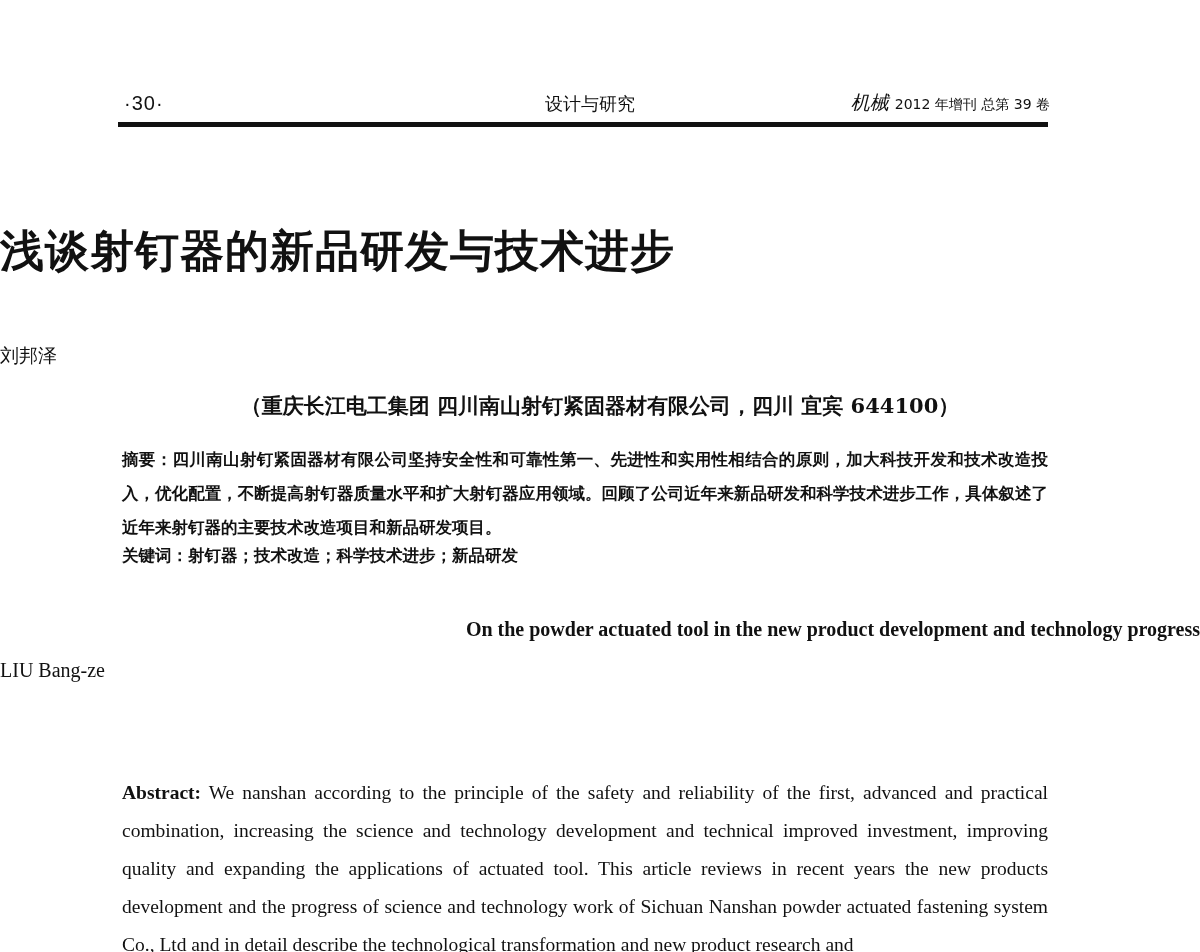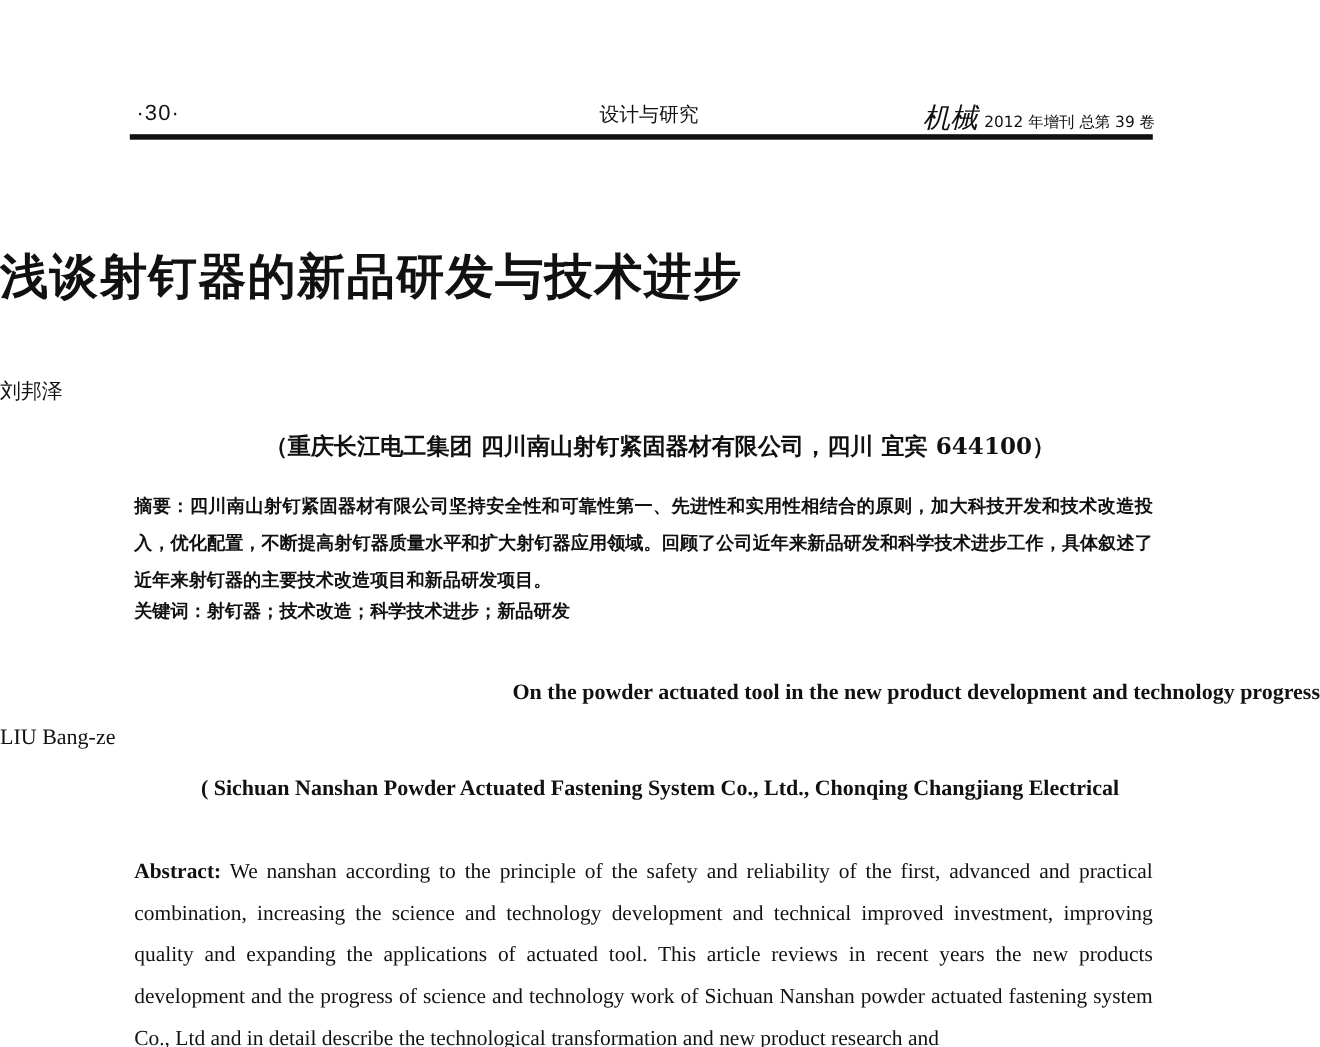--- a/index.html
+++ b/index.html
@@ -1,21 +1,21 @@
 <!DOCTYPE html>
 <html><head>
 <meta charset="utf-8">
 <style>
   html, body { margin:0; padding:0; background:#ffffff; }
   body { width:1200px; height:952px; overflow:hidden; position:relative; color:#111; font-family:"Liberation Serif", serif; }
   .abs { position:absolute; }
   .hdr-left { left:124px; top:92px; font-family:"Liberation Sans", sans-serif; font-size:20px; letter-spacing:1px; }
   .hdr-center { left:0; width:1180px; top:92px; text-align:center; font-family:"DejaVu Sans", sans-serif; font-size:18px; }
   .hdr-right { right:150px; top:90px; font-family:"DejaVu Sans", sans-serif; font-size:14px; }
-  .hdr-right .j { font-style:italic; font-size:25px; margin-right:6px; }
+  .hdr-right .j { font-style:italic; font-size:19px; margin-right:6px; }
   .rule { left:118px; top:122px; width:930px; height:5px; background:#111; }
   .title { left:0; width:1200px; top:222px; text-align:left; font-family:"DejaVu Sans", sans-serif; font-size:44px; font-weight:bold; letter-spacing:1px; }
   .author-cn { left:0; width:1200px; top:343px; font-family:"DejaVu Sans", sans-serif; font-size:19px; }
   .affil-cn { left:0; width:1200px; top:392px; text-align:center; font-family:"DejaVu Serif", serif; font-size:21px; font-weight:bold; }
   .cn-abs { left:122px; width:926px; top:443px; font-family:"DejaVu Serif", serif; font-size:16.5px; line-height:34px; font-weight:bold; text-align:justify; }
   .cn-abs .lbl { font-weight:bold; }
   .kw { left:122px; top:545px; font-family:"DejaVu Serif", serif; font-size:16.5px; font-weight:bold; }
   .en-title { left:0; width:1200px; top:618px; text-align:right; font-size:20px; font-weight:bold; }
   .en-author { left:0; width:1044px; top:659px; text-align:left; font-size:20px; }
   .en-affil { left:0; width:1200px; top:700px; text-align:center; font-size:20px; font-weight:bold; line-height:35px; }
@@ -39,17 +39,16 @@
 <div class="abs cn-abs">
   <span class="lbl">摘要：</span><span>四川南山射钉紧固器材有限公司坚持安全性和可靠性第一、先进性和实用性相结合的原则，加大科技开发和技术改造投入，优化配置，不断提高射钉器质量水平和扩大射钉器应用领域。回顾了公司近年来新品研发和科学技术进步工作，具体叙述了近年来射钉器的主要技术改造项目和新品研发项目。</span>
 </div>
 <div class="abs kw">
   <span>关键词：</span><span>射钉器；技术改造；科学技术进步；新品研发</span>
 </div>
 
 <div class="abs en-title">On the powder actuated tool in the new product development and technology progress</div>
 <div class="abs en-author">LIU Bang-ze</div>
 <div class="abs en-affil">
-  <div>( Sichuan Nanshan Powder Actuated Fastening System Co., Ltd., Chonqing Changjiang Electrical</div>
 </div>
 <div class="abs en-abs">
   <b>Abstract:</b> <span>We nanshan according to the principle of the safety and reliability of the first, advanced and practical combination, increasing the science and technology development and technical improved investment, improving quality and expanding the applications of actuated tool. This article reviews in recent years the new products development and the progress of science and technology work of Sichuan Nanshan powder actuated fastening system Co., Ltd and in detail describe the technological transformation and new product research and</span>
 </div>
 
 </body></html>

